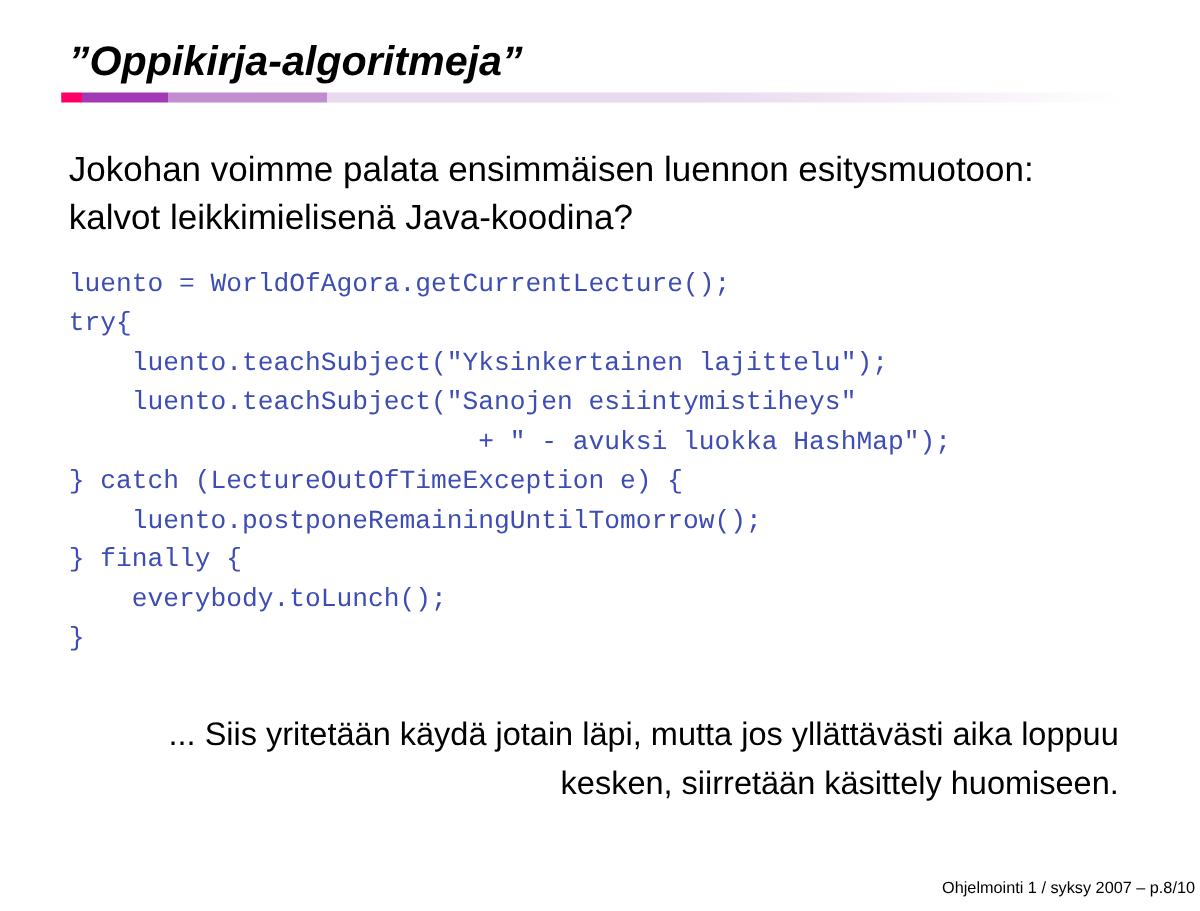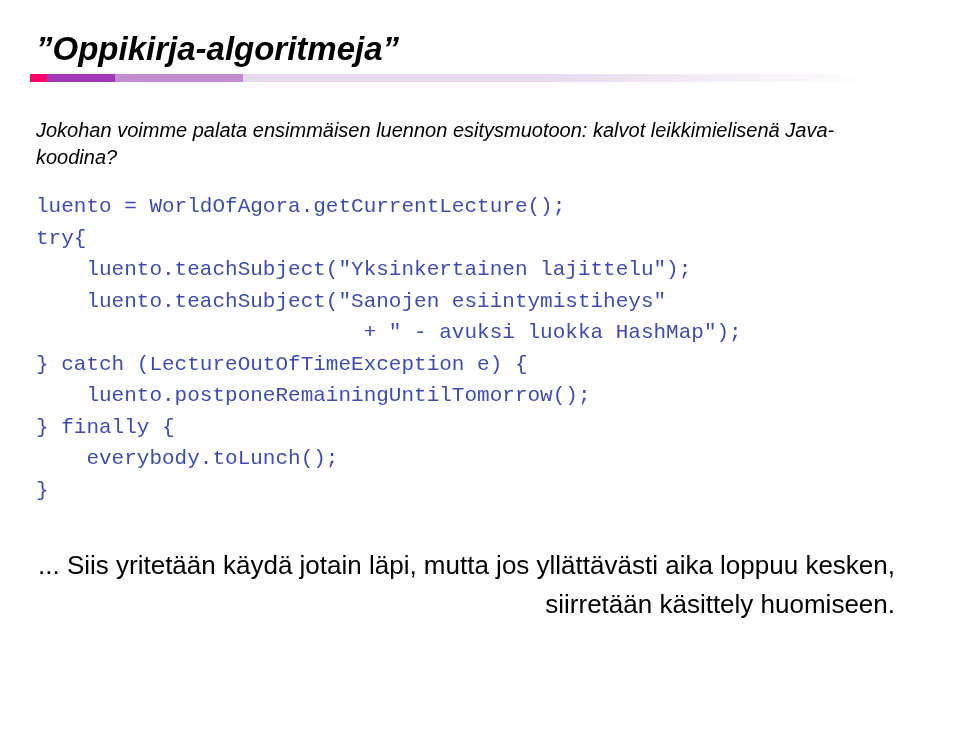--- a/index.html
+++ b/index.html
@@ -6,21 +6,21 @@
   html, body {
     width: 960px; height: 729px;
     background: #fff;
     font-family: Arial, Helvetica, sans-serif;
     overflow: hidden;
     position: relative;
   }
   .slide {
     width: 960px; height: 729px;
     position: relative;
-    padding: 30px 55px 40px 26px;
+    padding: 30px 55px 40px 45px;
   }
   .title {
     font-size: 33px;
     font-weight: bold;
     font-style: italic;
     color: #000;
     margin-bottom: 6px;
     padding-left: 10px;
   }
   .title-underline {
@@ -31,25 +31,24 @@
       #f06 0%, #f06 2%,
       #a238b3 2%, #a238b3 10%,
       #c28cd0 10%, #c28cd0 25%,
       #e9d9ee 25%, #e9d9ee 60%,
       #ffffff 100%);
   }
   .body {
     padding: 35px 10px 0 10px;
   }
   .intro {
-    font-size: 20px;
+    font-size: 28px;
     line-height: 1.35;
     color: #000;
     margin-bottom: 20px;
-    font-style: italic;
   }
   .code {
     font-family: "Courier New", Courier, monospace;
     font-size: 21px;
     line-height: 1.5;
     color: #3d4db3;
     white-space: pre;
     margin-bottom: 40px;
   }
   .outro {
@@ -81,13 +80,14 @@
     luento.teachSubject("Sanojen esiintymistiheys"
                           + " - avuksi luokka HashMap");
 } catch (LectureOutOfTimeException e) {
     luento.postponeRemainingUntilTomorrow();
 } finally {
     everybody.toLunch();
 }</div>
     <div class="outro">... Siis yritetään käydä jotain läpi, mutta jos yllättävästi aika loppuu kesken, siirretään käsittely huomiseen.</div>
   </div>
 
+  <div class="footer">Ohjelmointi 1 / syksy 2007 – p.8/10</div>
 </div>
 
 </body></html>

